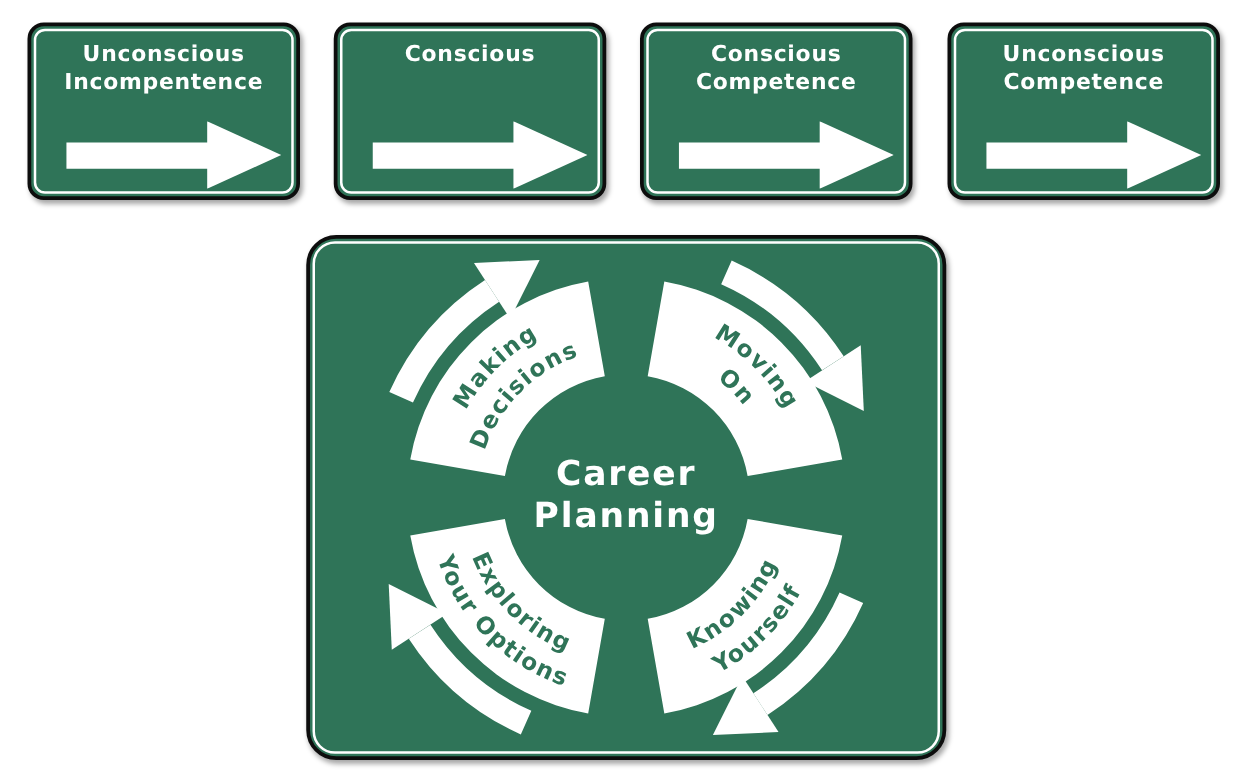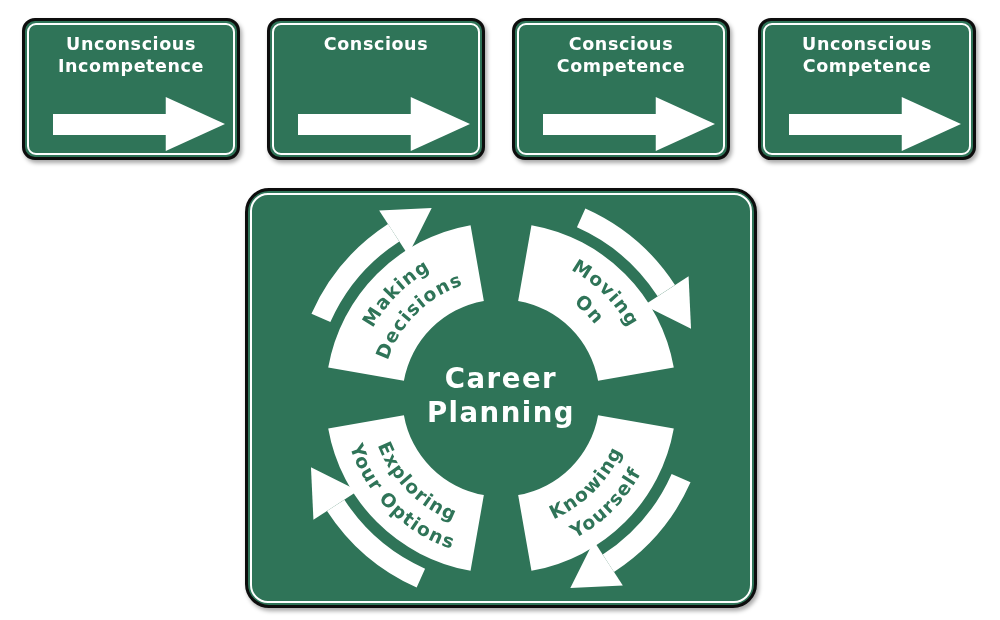--- a/index.html
+++ b/index.html
@@ -23,21 +23,21 @@
 </style>
 </head>
 <body>
 
 <div class="canvas">
 
   <div class="sign small" style="left:22px">
     <div class="inner-line"></div>
     <div class="sign-text">
       <div>Unconscious</div>
-      <div>Incompetence</div>
+      <div>Incompentence</div>
     </div>
     <svg class="right-arrow" viewBox="0 0 180 54" preserveAspectRatio="none">
       <rect x="0" y="17" width="122" height="21" fill="#ffffff"></rect>
       <polygon points="118,0 180,27 118,54" fill="#ffffff"></polygon>
     </svg>
   </div>
 
   <div class="sign small" style="left:267px">
     <div class="inner-line"></div>
     <div class="sign-text">

